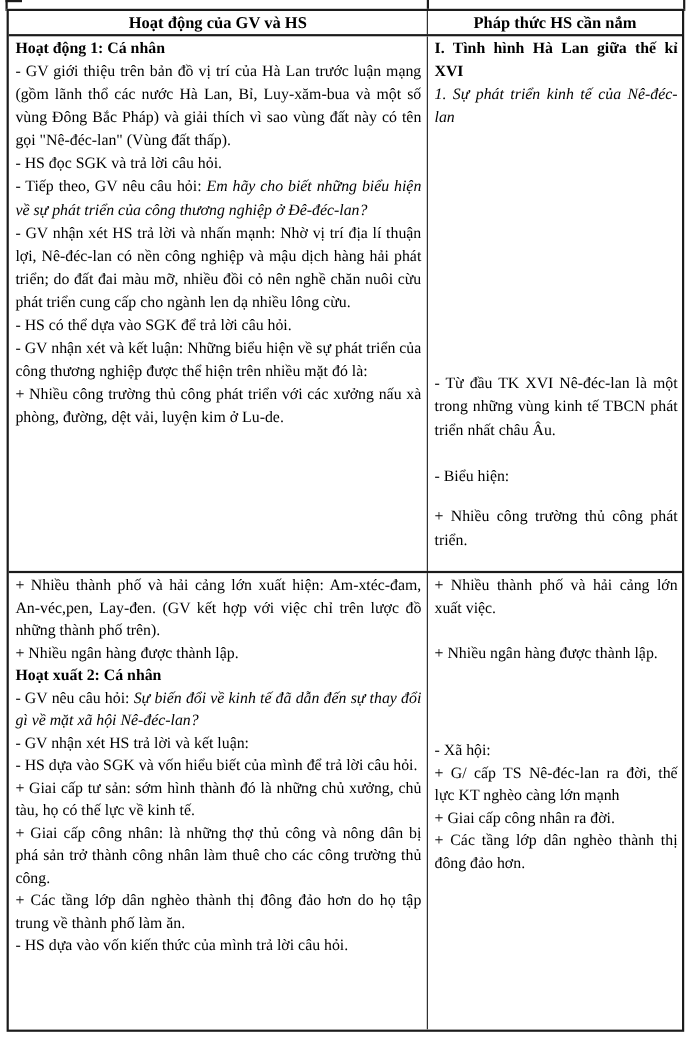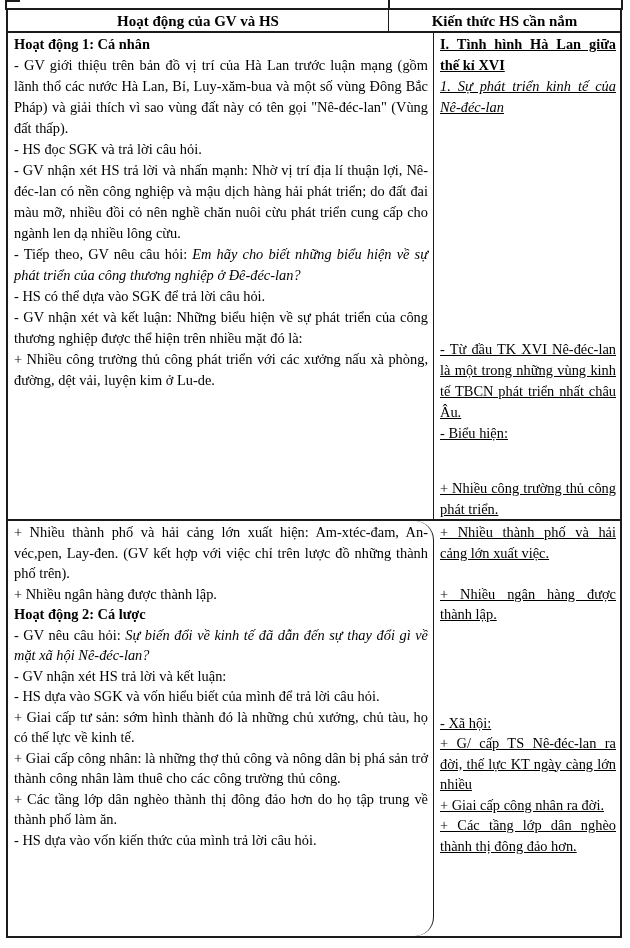--- a/index.html
+++ b/index.html
@@ -44,77 +44,77 @@
 
   .brow { display: flex; overflow: hidden; }
   .brow.r1 { height: 488px; border-bottom: 2px solid #1b1b1b; }
   .brow.r2 { flex: 1; }
 
   .cell {
     font-size: 14.4px;
     padding: 1px 5px 0 6px;
     overflow: hidden;
   }
-  .cell.left  { width: 426px; border-right: 1px solid #1b1b1b; font-family: Liberation Serif, serif; }
-  .cell.right { flex: 1; padding-right: 4px; text-decoration: underline; }
+  .cell.left  { width: 381px; border-right: 1px solid #1b1b1b; font-family: Liberation Serif, serif; }
+  .cell.right { flex: 1; padding-right: 4px; }
   .r1 .cell { line-height: 21px; }
-  .r2 .cell { line-height: 20.5px; border-radius: 19px; }
+  .r2 .cell { line-height: 20.5px; }
 
   .para { text-align: justify; }
   .para .bold   { font-weight: bold; }
   .para .italic { font-style: italic; }
   .para .normal { font-style: normal; }
 </style>
 </head>
 <body>
 
 <div class="stub stub-v-left"></div>
 <div class="stub stub-h-left"></div>
 <div class="stub stub-v-mid"></div>
 <div class="stub stub-v-right"></div>
 
 <div class="tbl">
   <div class="hrow">
     <div class="hcell left">Hoạt động của GV và HS</div>
-    <div class="hcell right">Kiến thức HS cần nắm</div>
+    <div class="hcell right">Pháp thức HS cần nắm</div>
   </div>
   <div class="brow r1">
     <div class="cell left">
         <p class="para"><span class="bold">Hoạt động 1: Cá nhân</span></p>
         <p class="para"><span class="normal">- GV giới thiệu trên bản đồ vị trí của Hà Lan trước luận mạng (gồm lãnh thổ các nước Hà Lan, Bỉ, Luy-xăm-bua và một số vùng Đông Bắc Pháp) và giải thích vì sao vùng đất này có tên gọi "Nê-đéc-lan" (Vùng đất thấp).</span></p>
         <p class="para"><span class="normal">- HS đọc SGK và trả lời câu hỏi.</span></p>
+        <p class="para"><span class="normal">- Tiếp theo, GV nêu câu hỏi: </span><span class="italic">Em hãy cho biết những biểu hiện về sự phát triển của công thương nghiệp ở Đê-đéc-lan?</span></p>
         <p class="para"><span class="normal">- GV nhận xét HS trả lời và nhấn mạnh: Nhờ vị trí địa lí thuận lợi, Nê-đéc-lan có nền công nghiệp và mậu dịch hàng hải phát triển; do đất đai màu mỡ, nhiều đồi cỏ nên nghề chăn nuôi cừu phát triển cung cấp cho ngành len dạ nhiều lông cừu.</span></p>
-        <p class="para"><span class="normal">- Tiếp theo, GV nêu câu hỏi: </span><span class="italic">Em hãy cho biết những biểu hiện về sự phát triển của công thương nghiệp ở Đê-đéc-lan?</span></p>
         <p class="para"><span class="normal">- HS có thể dựa vào SGK để trả lời câu hỏi.</span></p>
         <p class="para"><span class="normal">- GV nhận xét và kết luận: Những biểu hiện về sự phát triển của công thương nghiệp được thể hiện trên nhiều mặt đó là:</span></p>
         <p class="para"><span class="normal">+ Nhiều công trường thủ công phát triển với các xưởng nấu xà phòng, đường, dệt vải, luyện kim ở Lu-de.</span></p>
       </div>
     <div class="cell right">
         <p class="para"><span class="bold">I. Tình hình Hà Lan giữa thế kỉ XVI</span></p>
         <p class="para"><span class="italic">1. Sự phát triển kinh tế của Nê-đéc-lan</span></p>
         <p class="para" style="margin-top: 220.5px;"><span class="normal">- Từ đầu TK XVI Nê-đéc-lan là một trong những vùng kinh tế TBCN phát triển nhất châu Âu.</span></p>
-        <p class="para" style=""><span class="normal">- Biểu hiện:</span></p>
-        <p class="para" style="margin-top: 34px;"><span class="normal">+ Nhiều công trường thủ công phát triển.</span></p>
+        <p class="para" style="margin-top: 21px;"><span class="normal">- Biểu hiện:</span></p>
+        <p class="para" style="margin-top: 16px;"><span class="normal">+ Nhiều công trường thủ công phát triển.</span></p>
       </div>
   </div>
   <div class="brow r2">
     <div class="cell left">
         <p class="para"><span class="normal">+ Nhiều thành phố và hải cảng lớn xuất hiện: Am-xtéc-đam, An-véc,pen, Lay-đen. (GV kết hợp với việc chỉ trên lược đồ những thành phố trên).</span></p>
         <p class="para"><span class="normal">+ Nhiều ngân hàng được thành lập.</span></p>
-        <p class="para"><span class="bold">Hoạt động 2: Cá lược</span></p>
+        <p class="para"><span class="bold">Hoạt xuất 2: Cá nhân</span></p>
         <p class="para"><span class="normal">- GV nêu câu hỏi: </span><span class="italic">Sự biến đổi về kinh tế đã dẫn đến sự thay đổi gì về mặt xã hội Nê-đéc-lan?</span></p>
         <p class="para"><span class="normal">- GV nhận xét HS trả lời và kết luận:</span></p>
         <p class="para"><span class="normal">- HS dựa vào SGK và vốn hiểu biết của mình để trả lời câu hỏi.</span></p>
         <p class="para"><span class="normal">+ Giai cấp tư sản: sớm hình thành đó là những chủ xưởng, chủ tàu, họ có thế lực về kinh tế.</span></p>
         <p class="para"><span class="normal">+ Giai cấp công nhân: là những thợ thủ công và nông dân bị phá sản trở thành công nhân làm thuê cho các công trường thủ công.</span></p>
         <p class="para"><span class="normal">+ Các tầng lớp dân nghèo thành thị đông đảo hơn do họ tập trung về thành phố làm ăn.</span></p>
         <p class="para"><span class="normal">- HS dựa vào vốn kiến thức của mình trả lời câu hỏi.</span></p>
       </div>
     <div class="cell right">
         <p class="para"><span class="normal">+ Nhiều thành phố và hải cảng lớn xuất việc.</span></p>
         <p class="para" style="margin-top: 20.5px;"><span class="normal">+ Nhiều ngân hàng được thành lập.</span></p>
-        <p class="para" style="margin-top: 88px;"><span class="normal">- Xã hội:</span></p>
-        <p class="para"><span class="normal">+ G/ cấp TS Nê-đéc-lan ra đời, thế lực KT ngày càng lớn nhiều</span></p>
+        <p class="para" style="margin-top: 68px;"><span class="normal">- Xã hội:</span></p>
+        <p class="para"><span class="normal">+ G/ cấp TS Nê-đéc-lan ra đời, thế lực KT nghèo càng lớn mạnh</span></p>
         <p class="para"><span class="normal">+ Giai cấp công nhân ra đời.</span></p>
         <p class="para"><span class="normal">+ Các tầng lớp dân nghèo thành thị đông đảo hơn.</span></p>
       </div>
   </div>
 </div>
 
 </body></html>

